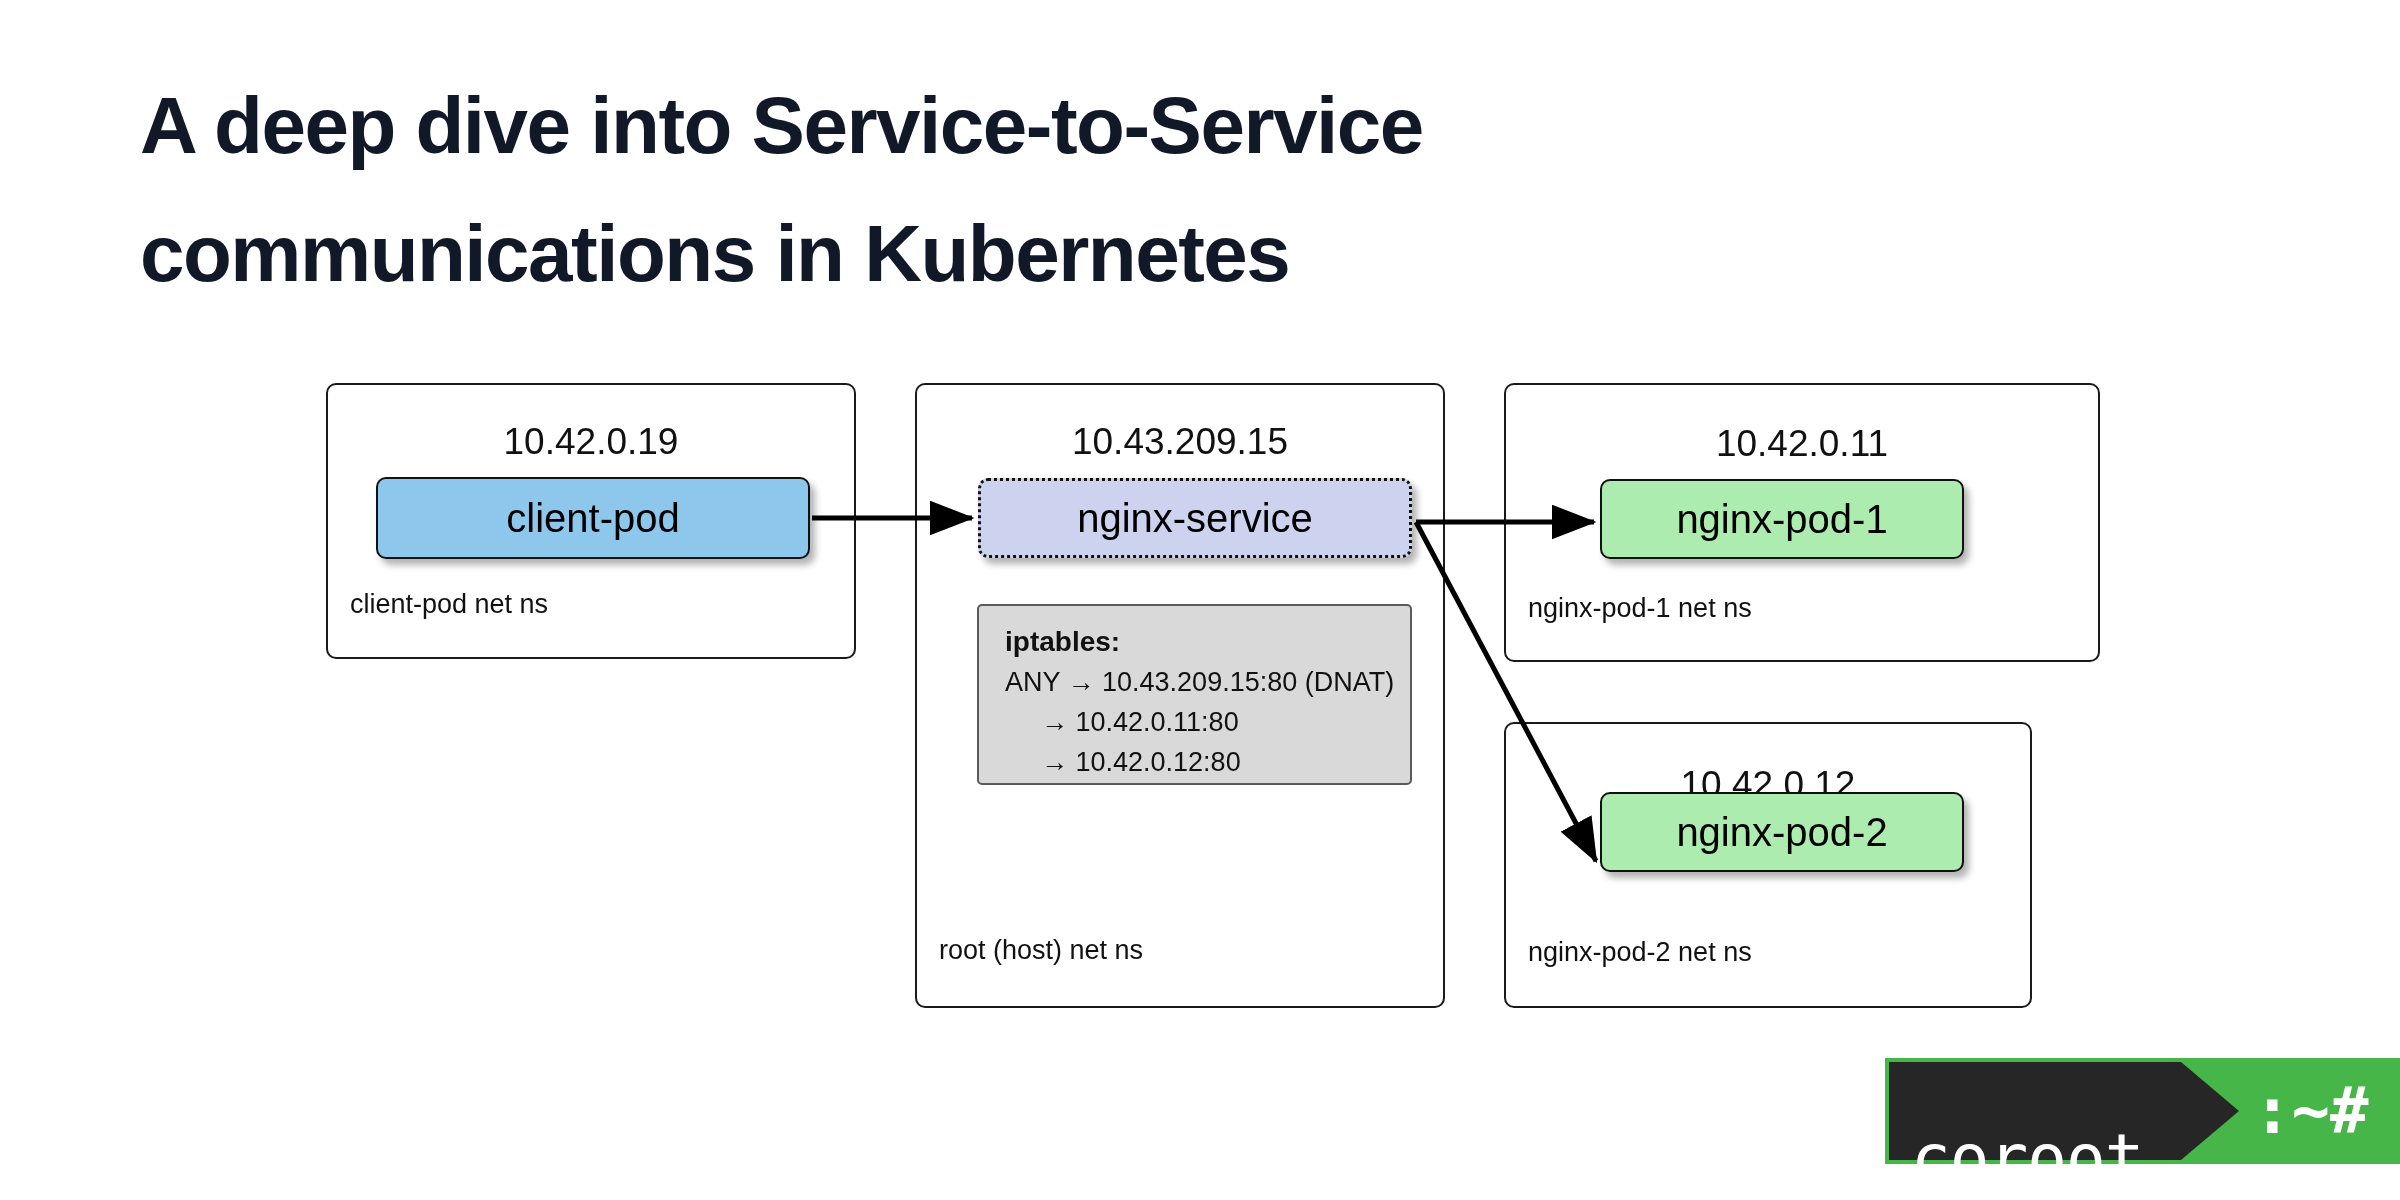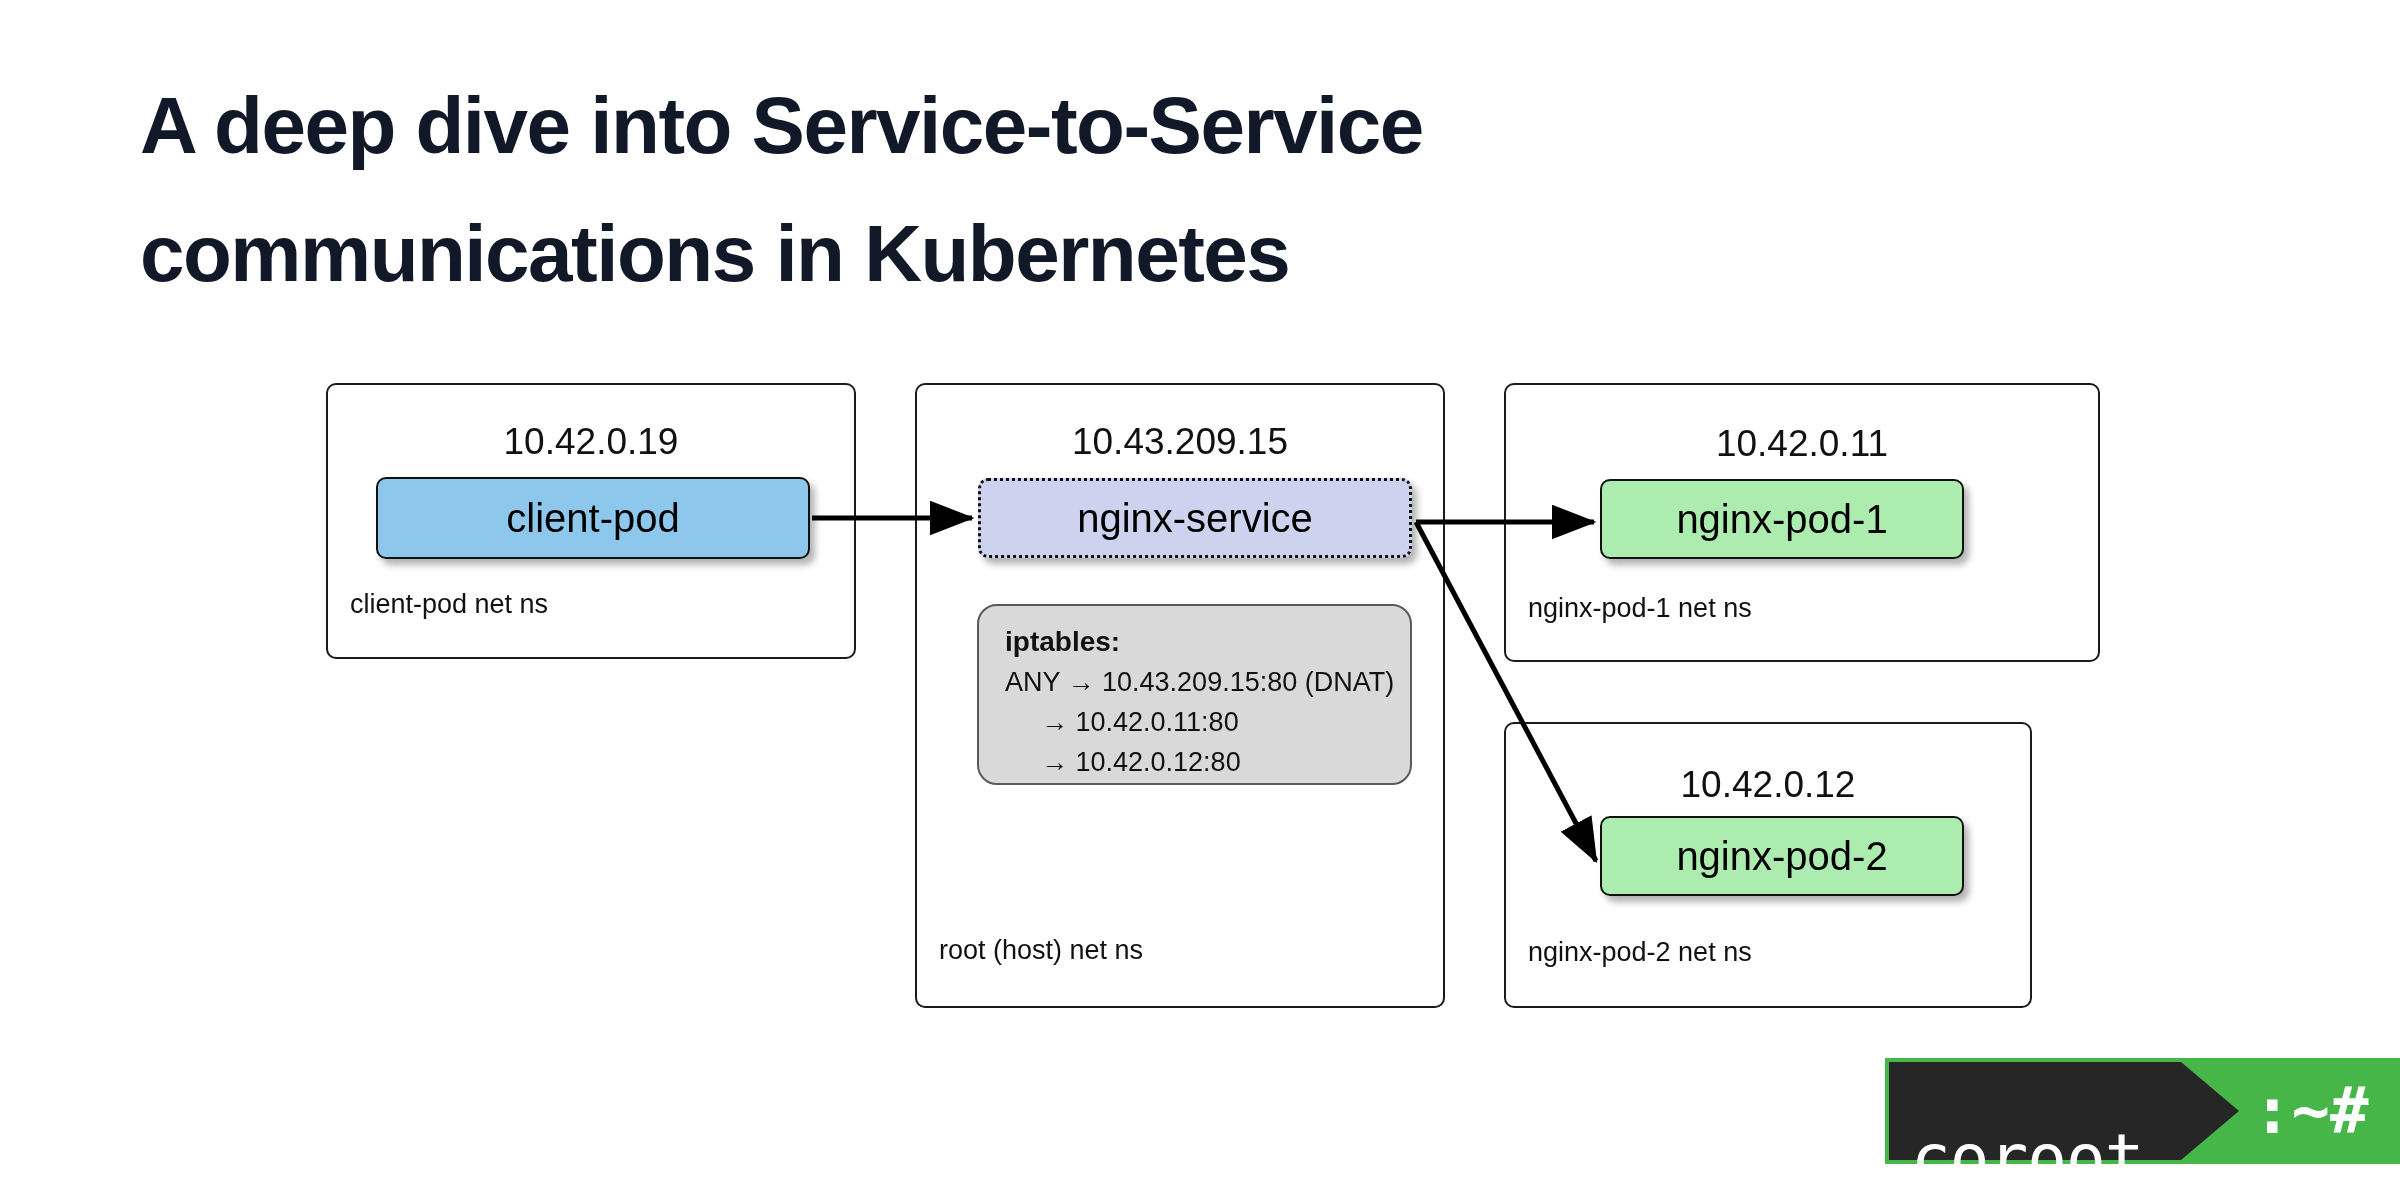--- a/index.html
+++ b/index.html
@@ -81,33 +81,33 @@
     color: #000000;
     border-radius: 10px;
     box-shadow: 5px 6px 7px rgba(0,0,0,0.30);
   }
   .node.solid  { border: 2px solid #111111; }
   .node.dotted { border: 3px dotted #111111; }
 
   #node-client  { left: 376px;  top: 477px;  width: 434px; height: 82px;  background: #8DC8EC; }
   #node-service { left: 978px;  top: 478px;  width: 434px; height: 80px;  background: #CDD3EE; }
   #node-pod1    { left: 1600px; top: 479px;  width: 364px; height: 80px;  background: #ADECAF; }
-  #node-pod2    { left: 1600px; top: 816px;  width: 364px; height: 80px;  background: #ADECAF; }
+  #node-pod2    { left: 1600px; top: 792px;  width: 364px; height: 80px;  background: #ADECAF; }
 
   
   #iptables-panel {
     position: absolute;
     left: 977px;
     top: 604px;
     width: 435px;
     height: 181px;
     box-sizing: border-box;
     background: #D9D9D9;
     border: 2px solid #5a5a5a;
-    border-radius: 20px;
+    border-radius: 5px;
     padding: 16px 0 0 26px;
   }
   #iptables-panel .ipt-title {
     font-size: 28px;
     font-weight: bold;
     color: #111111;
     line-height: 40px;
   }
   #iptables-panel .ipt-line {
     font-size: 27px;

